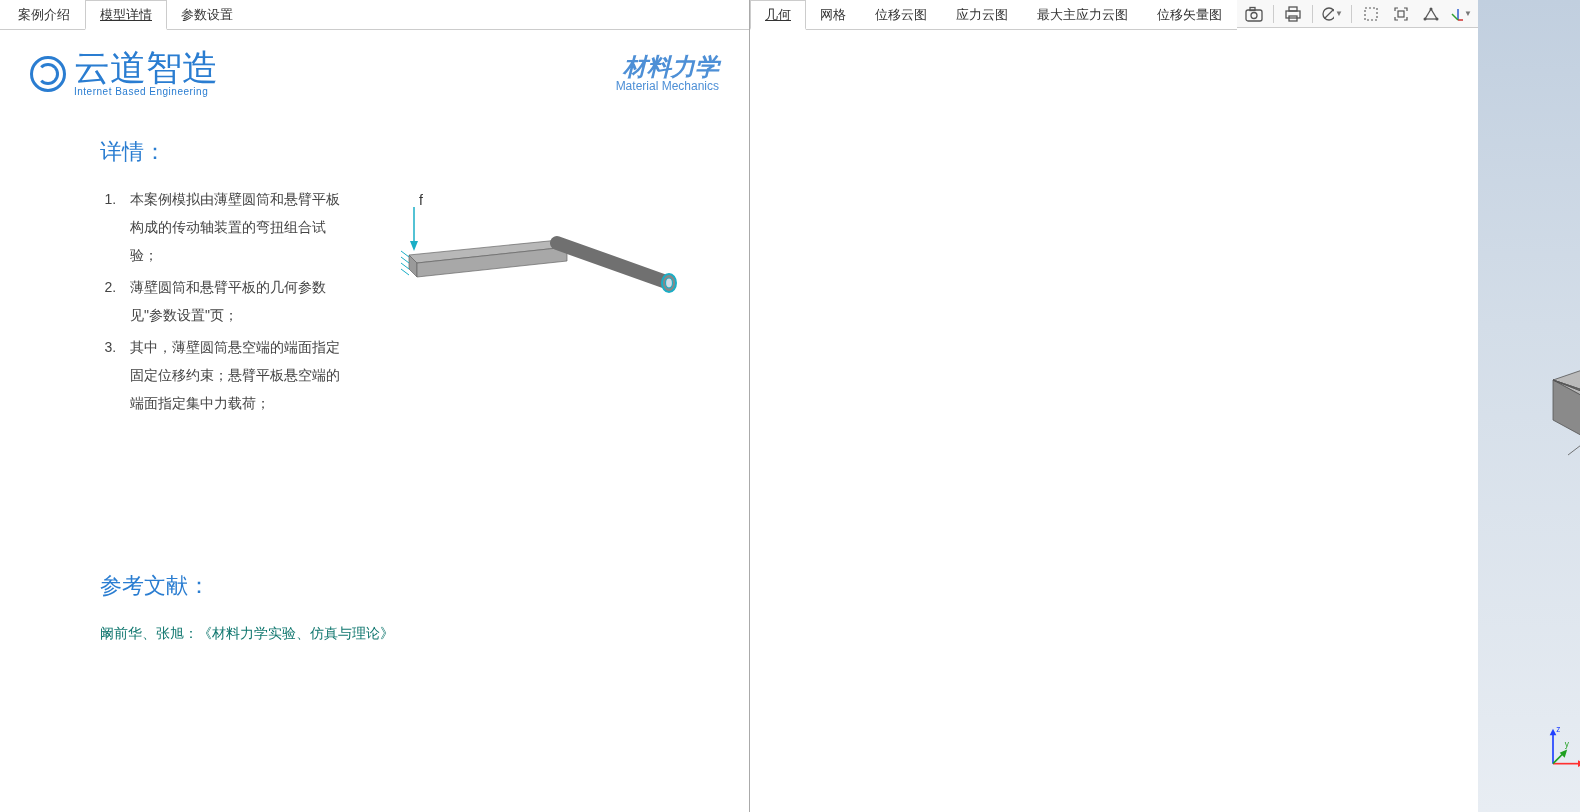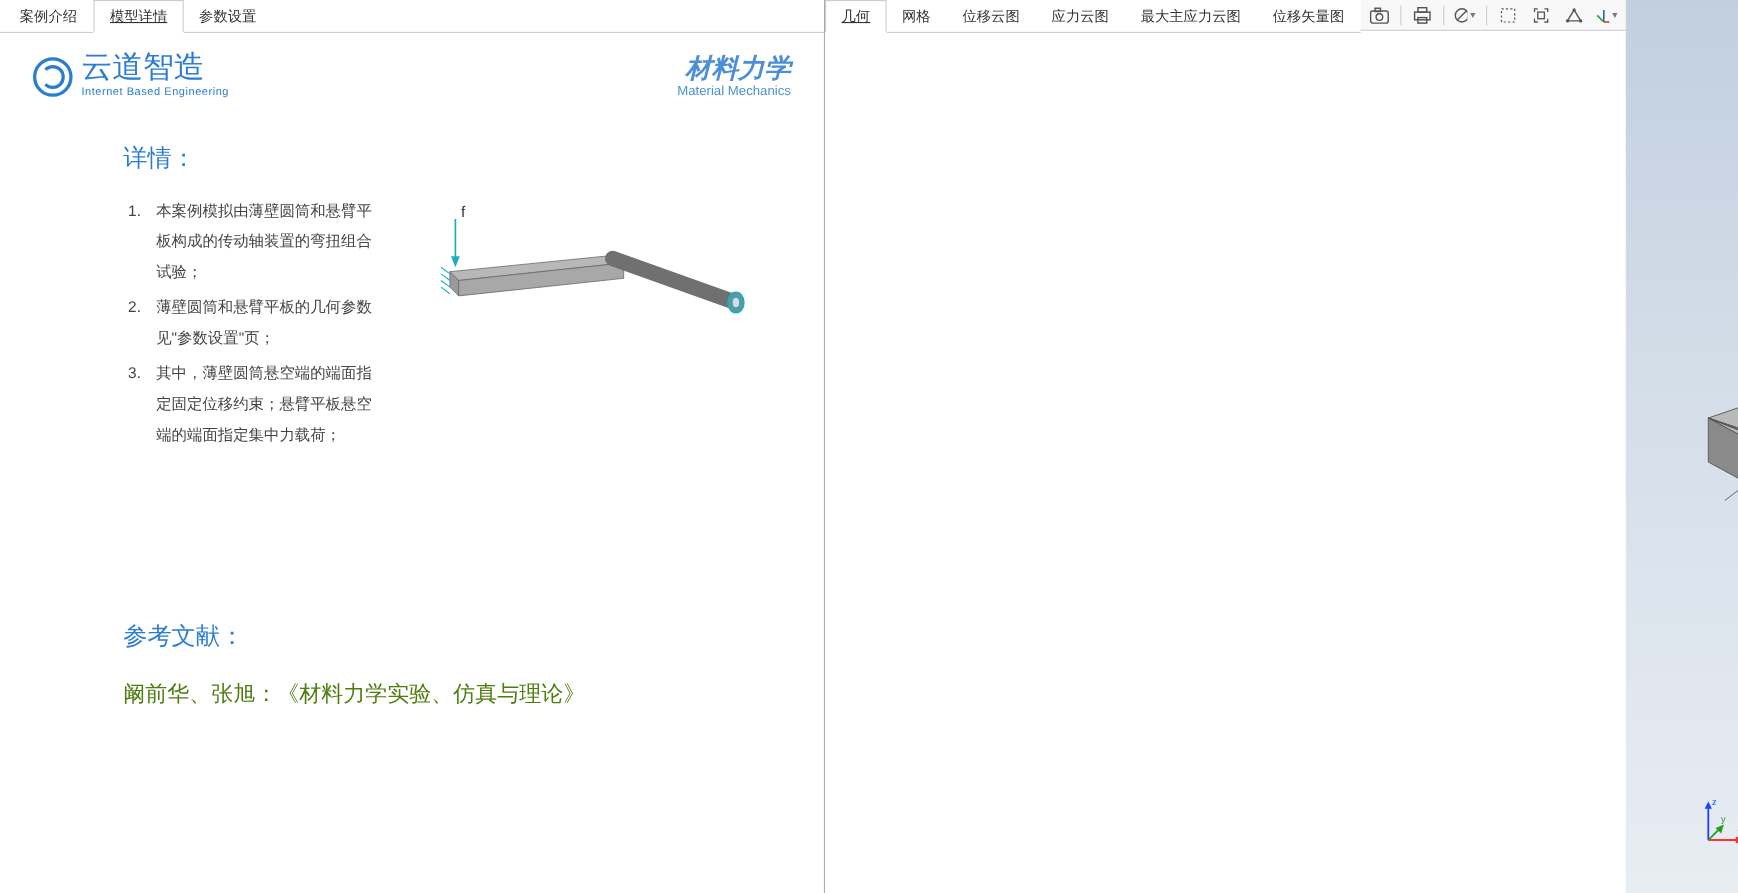--- a/index.html
+++ b/index.html
@@ -69,24 +69,24 @@
       border: 3px solid #2a7dd1;
       position: relative;
       display: flex; align-items: center; justify-content: center;
     }
     .logo-circle::after {
       content: ""; width: 16px; height: 16px;
       border: 3px solid #2a7dd1; border-left-color: transparent;
       border-radius: 50%;
     }
     .logo-text-main {
-      font-size: 28px;
+      font-size: 36px;
       color: #2a7dd1;
       font-weight: 400;
-      font-family: Liberation Mono, monospace;
+      font-family: Liberation Serif, serif;
       line-height: 1;
     }
     .logo-text-sub {
       font-size: 10px;
       color: #2a7dd1;
       letter-spacing: 0.5px;
     }
     .logo-right-main {
       font-size: 24px;
       color: #4d8fd6;
@@ -97,21 +97,20 @@
     }
     .logo-right-sub {
       font-size: 12px;
       color: #4d8fd6;
       text-align: right;
     }
     .content {
       padding: 30px 60px 4px 100px;
       flex: 1;
       overflow: auto;
-      margin-left: 12px;
     }
     .section-title {
       font-size: 22px;
       color: #2a7dd1;
       margin-bottom: 18px;
     }
     .details-row {
       display: flex;
       gap: 46px;
       align-items: flex-start;
@@ -130,22 +129,22 @@
     }
     .diagram-small {
       width: 300px;
       height: 150px;
       position: relative;
     }
     .refs {
       margin-top: 150px;
     }
     .ref-text {
-      font-size: 20px;
-      color: #4d7c0f;
+      font-size: 14px;
+      color: #0f766e;
       line-height: 2;
     }
     
     .toolbar {
       height: 28px;
       border-bottom: 1px solid #ccc;
       display: flex;
       align-items: center;
       gap: 8px;
       padding: 0 6px;

